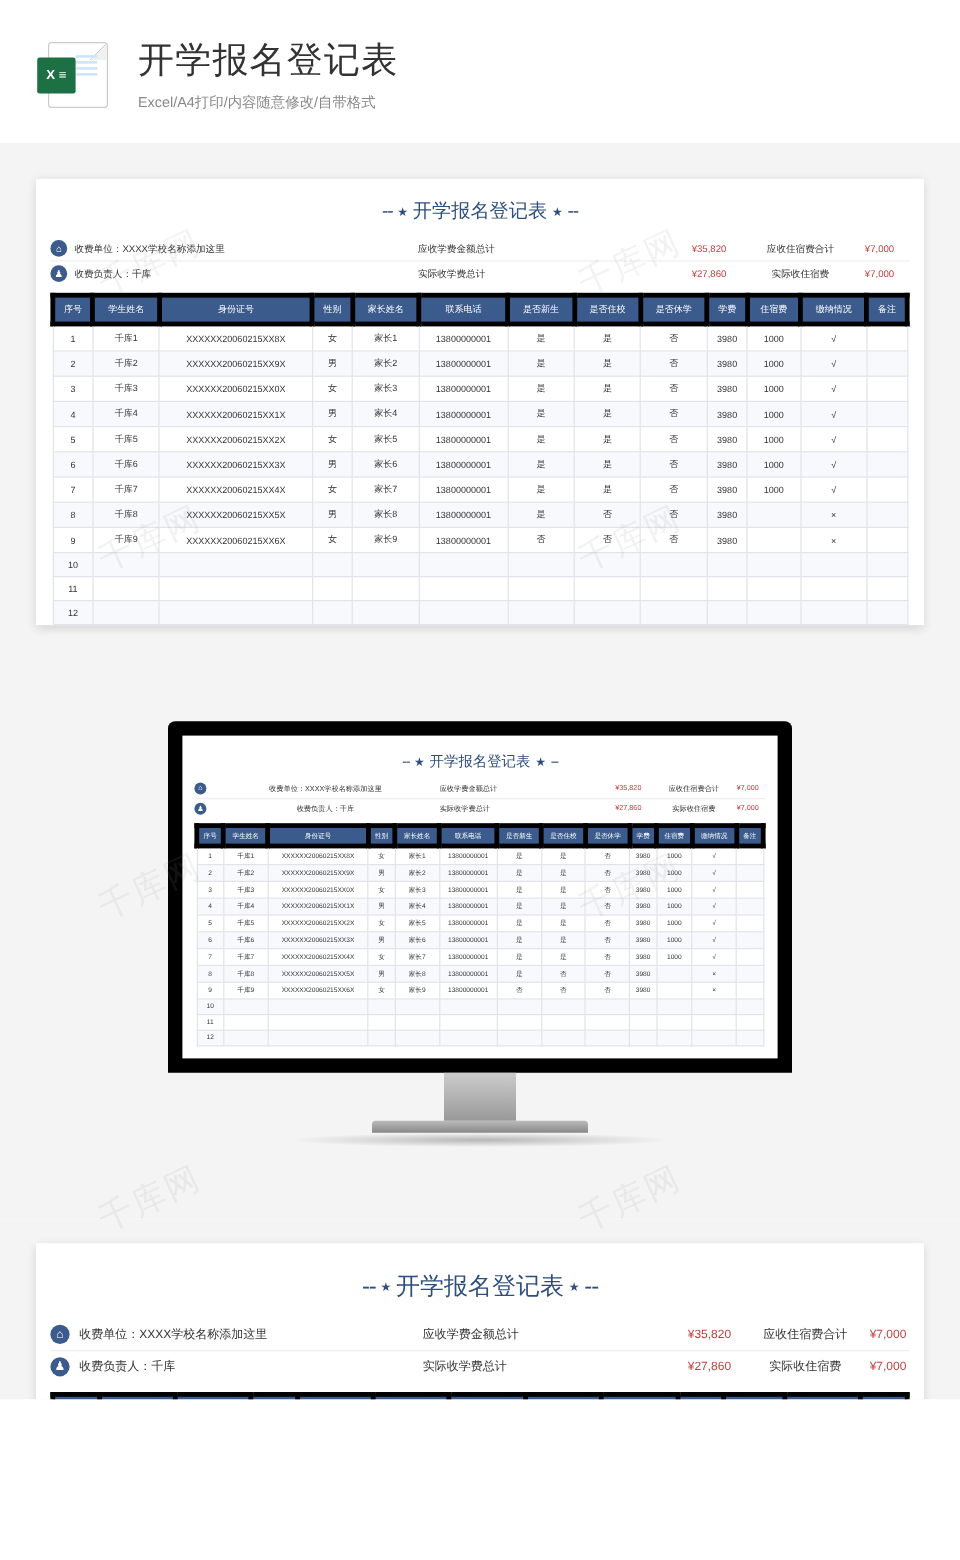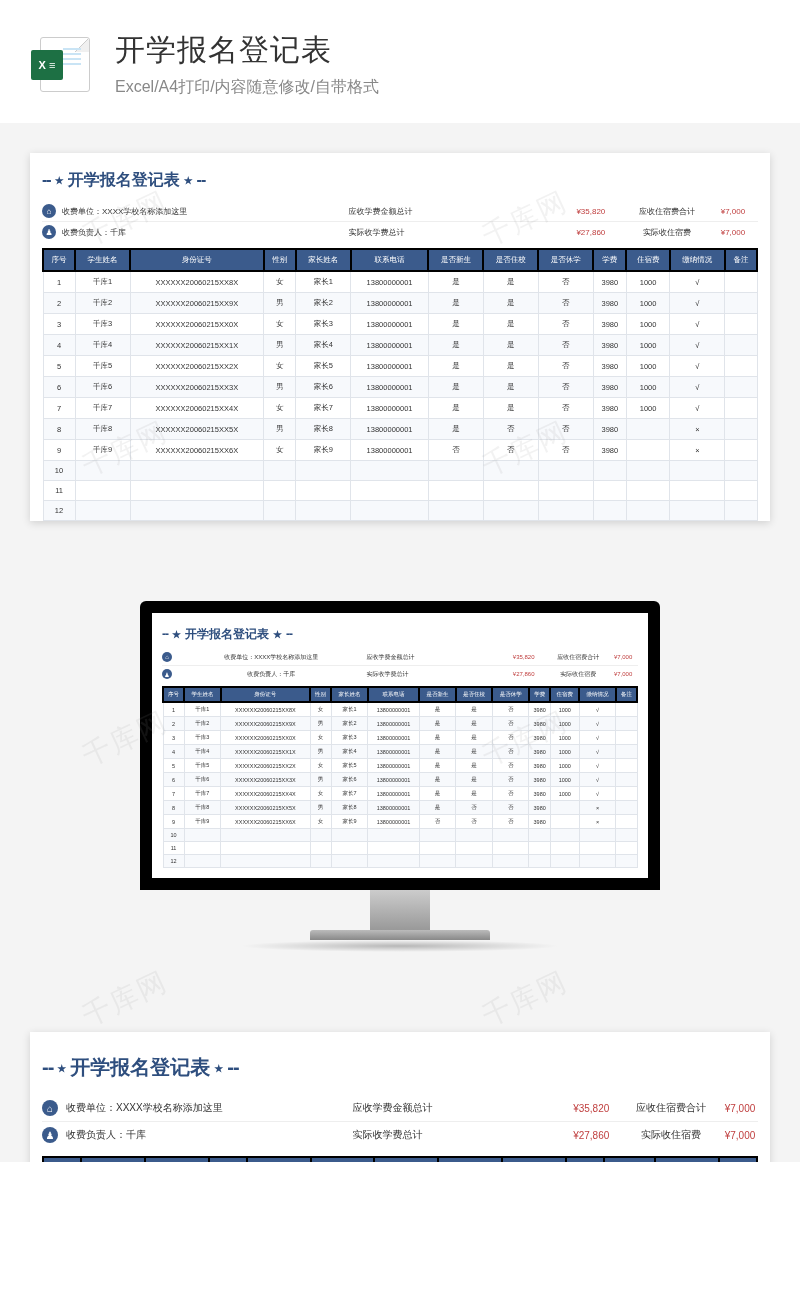--- a/index.html
+++ b/index.html
@@ -5,38 +5,38 @@
 *{margin:0;padding:0;box-sizing:border-box;font-family:"Microsoft YaHei",Arial,sans-serif}
 body{background:#fff;width:800px;height:1300px;overflow:hidden;position:relative}
 .header{display:flex;align-items:center;padding:30px 40px 15px}
 .excel-icon{width:50px;height:55px;position:relative;background:#fff;border:1px solid #ccc;border-radius:3px;flex-shrink:0}
 .excel-icon::before{content:"";position:absolute;top:0;right:0;width:14px;height:14px;background:linear-gradient(135deg,transparent 48%,#ccc 48%,#ccc 52%,#f0f0f0 52%);border-radius:0 3px 0 0}
 .excel-icon .badge{position:absolute;left:-10px;top:12px;width:32px;height:30px;background:#1d7044;color:#fff;font-size:11px;font-weight:bold;display:flex;align-items:center;justify-content:center;border-radius:2px}
 .excel-icon .lines{position:absolute;top:10px;right:8px;width:18px}
 .excel-icon .lines div{height:2px;background:#c9e4f5;margin-bottom:3px}
 .title-block{margin-left:25px}
 .main-title{font-size:30px;color:#333;font-weight:400;letter-spacing:1px}
-.sub-title{font-size:16px;color:#888;margin-top:6px}
+.sub-title{font-size:12px;color:#888;margin-top:6px}
 .sheet-wrap{background:#f4f4f4;padding:30px 30px 40px;margin-top:10px}
 .sheet{background:#fff;box-shadow:0 2px 8px rgba(0,0,0,0.15);font-size:9px}
 .sheet-inner{padding:12px 12px 0}
-.doc-title{text-align:left;color:#2e4e7e;font-size:16px;font-weight:bold;padding:5px 0 10px}
+.doc-title{text-align:center;color:#2e4e7e;font-size:16px;font-weight:normal;padding:5px 0 10px}
 .doc-title .star{color:#2e4e7e;margin:0 4px;font-size:10px;vertical-align:middle}
 .doc-title .dash{letter-spacing:-1px}
 .info-rows{font-size:8px;color:#333}
 .info-row{display:flex;align-items:center;padding:3px 0;border-bottom:1px solid #eee}
 .info-row:last-child{border-bottom:none}
 .iicon{width:14px;height:14px;background:#3b5b8c;border-radius:50%;display:flex;align-items:center;justify-content:center;color:#fff;font-size:8px;margin-right:6px;flex-shrink:0}
 .info-left{flex:0 0 40%}
 .info-mid{flex:0 0 25%;text-align:left}
 .info-val{flex:0 0 12%;color:#c04040;text-align:right;padding-right:8px}
 .info-right{flex:0 0 15%;text-align:center}
 .info-val2{flex:0 0 8%;color:#c04040;text-align:left}
 table{width:100%;border-collapse:collapse;margin-top:6px;font-size:7.5px}
-thead th{background:#3b5b8c;color:#fff;padding:5px 2px;font-weight:normal;border:2px solid #000000;text-align:center;white-space:nowrap}
+thead th{background:#3b5b8c;color:#fff;padding:5px 2px;font-weight:normal;border:4px solid #000000;text-align:center;white-space:nowrap}
 tbody td{border:1px solid #e0e4ea;padding:5px 2px;text-align:center;color:#333;background:#fff}
 tbody tr:nth-child(even) td{background:#f7f9fc}
 .monitor-section{background:#f4f4f4;padding:40px 0 60px;text-align:center}
 .monitor{display:inline-block;position:relative}
 .screen{width:520px;background:#000;padding:12px;border-radius:6px 6px 0 0}
 .screen-inner{background:#fff;padding:10px}
 .screen-inner .doc-title{font-size:12px;padding:3px 0 6px}
 .screen-inner .info-rows{font-size:6px}
 .screen-inner .iicon{width:10px;height:10px;font-size:6px;margin-right:4px}
 .screen-inner table{font-size:5.5px;margin-top:4px}

